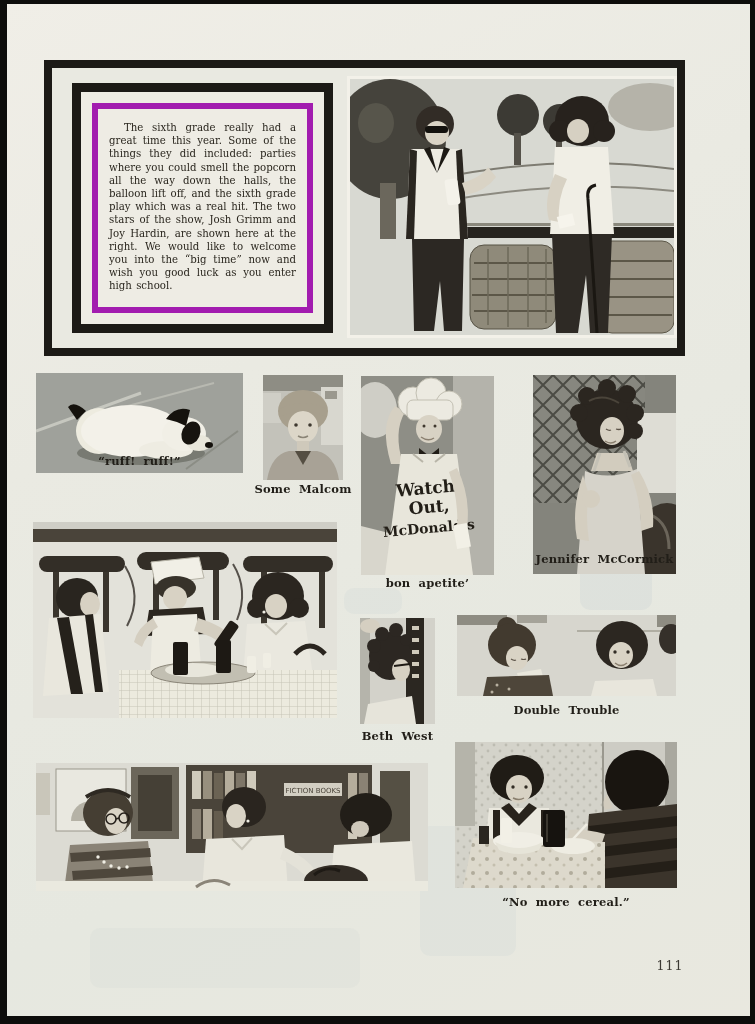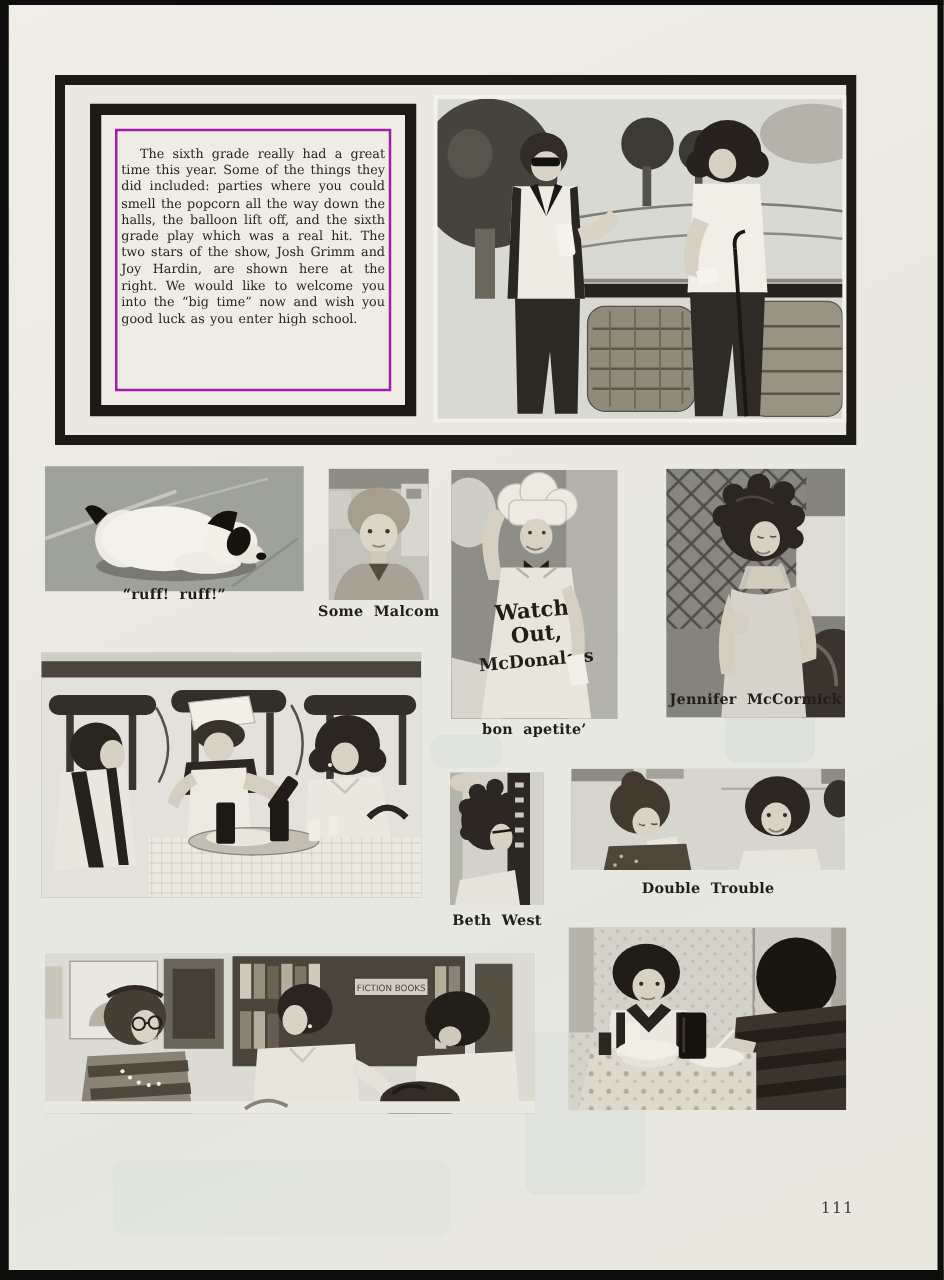--- a/index.html
+++ b/index.html
@@ -10,22 +10,22 @@
   .frame{position:absolute;background:#0d0d0b;}
   .f-top{left:0;top:0;right:0;height:4px;}
   .f-left{left:0;top:0;bottom:0;width:7px;}
   .f-right{right:0;top:0;bottom:0;width:5px;}
   .f-bottom{left:0;bottom:0;right:0;height:8px;}
 
   .top-box{position:absolute;left:44px;top:60px;width:641px;height:296px;
            border:8px solid #1c1a16;background:#e9e9e1;box-sizing:border-box;}
   .text-frame{position:absolute;left:20px;top:15px;width:261px;height:250px;
               border:9px solid #1c1a16;background:#eeece4;box-sizing:border-box;}
-  .text-inner{position:absolute;inset:11px;border:2px solid #a21caf;
-              padding:12px 3px;overflow:hidden;}
+  .text-inner{position:absolute;inset:11px;border:6px solid #a21caf;
+              padding:12px 11px;overflow:hidden;}
   .text-inner p{margin:0;font-size:10.2px;line-height:13.2px;text-align:justify;
                 text-indent:15px;color:#2a261e;word-spacing:1px;}
 
   .photo{position:absolute;overflow:hidden;background:#b7b9b2;}
   .photo svg{display:block;width:100%;height:100%;}
   .matte{background:#f3f1e9;padding:3px;box-sizing:border-box;}
 
   .caption{position:absolute;font-size:11.5px;font-weight:bold;color:#211e18;
            text-align:center;word-spacing:4px;letter-spacing:.2px;line-height:14px;}
 
@@ -112,21 +112,21 @@
         <ellipse cx="95" cy="58" rx="50" ry="26" fill="#f3f1e9"></ellipse>
         <ellipse cx="130" cy="77" rx="27" ry="9" fill="#eeece2"></ellipse>
         <ellipse cx="148" cy="61" rx="22" ry="17" fill="#f1efe6"></ellipse>
         <ellipse cx="163" cy="70" rx="12" ry="8" fill="#e9e7db"></ellipse>
         <ellipse cx="173" cy="72" rx="4" ry="3" fill="#14110c"></ellipse>
         <ellipse cx="155" cy="60" rx="9" ry="12" fill="#17140f" transform="rotate(24 155 60)"></ellipse>
         <path d="M130,46 q10,-14 24,-9 l-4,16 q-10,-5 -20,-7 Z" fill="#15120d"></path>
         <path d="M50,38 q-12,-11 -18,-4 l9,13 Z" fill="#15120d"></path>
       </svg>
     </div>
-    <div class="caption" style="left:36px;top:468px;width:207px;">“ruff! ruff!”</div>
+    <div class="caption" style="left:36px;top:454px;width:207px;">“ruff! ruff!”</div>
 
     <div class="photo" style="left:263px;top:375px;width:80px;height:105px;">
       <svg viewBox="0 0 80 105" preserveAspectRatio="none">
         <rect width="80" height="105" fill="#c3c2ba"></rect>
         <rect x="0" y="0" width="80" height="16" fill="#8e8d84"></rect>
         <rect x="58" y="12" width="22" height="58" fill="#d8d7cf"></rect>
         <rect x="0" y="18" width="18" height="30" fill="#cfcec6"></rect>
         <rect x="62" y="16" width="12" height="8" fill="#9a988e"></rect>
         <ellipse cx="40" cy="36" rx="25" ry="21" fill="#a79f8d"></ellipse>
         <ellipse cx="40" cy="52" rx="15" ry="16" fill="#dcd6c8"></ellipse>
@@ -432,20 +432,21 @@
         <path d="M18,96 L150,100 L150,146 L8,146 Z" fill="url(#flop)"></path>
         <ellipse cx="64" cy="99" rx="26" ry="9" fill="#f0eee5"></ellipse>
         <path d="M40,100 q24,12 48,0 l-4,8 q-20,8 -40,0 Z" fill="#e6e4d8"></path>
         <ellipse cx="118" cy="104" rx="22" ry="8" fill="#eeece2"></ellipse>
         <rect x="88" y="68" width="22" height="37" rx="3" fill="#16130f"></rect>
         <line x1="92" y1="72" x2="92" y2="100" stroke="#3c3830" stroke-width="2"></line>
         <rect x="46" y="76" width="11" height="25" rx="2" fill="#f2f0e6"></rect>
         <rect x="24" y="84" width="10" height="18" fill="#2a2620"></rect>
       </svg>
     </div>
+    <div class="caption" style="left:455px;top:895px;width:222px;">“No more cereal.”</div>
 
     <div class="pagenum">111</div>
   </div>
 
   <div class="frame f-top"></div>
   <div class="frame f-left"></div>
   <div class="frame f-right"></div>
   <div class="frame f-bottom"></div>
 </div>
 

